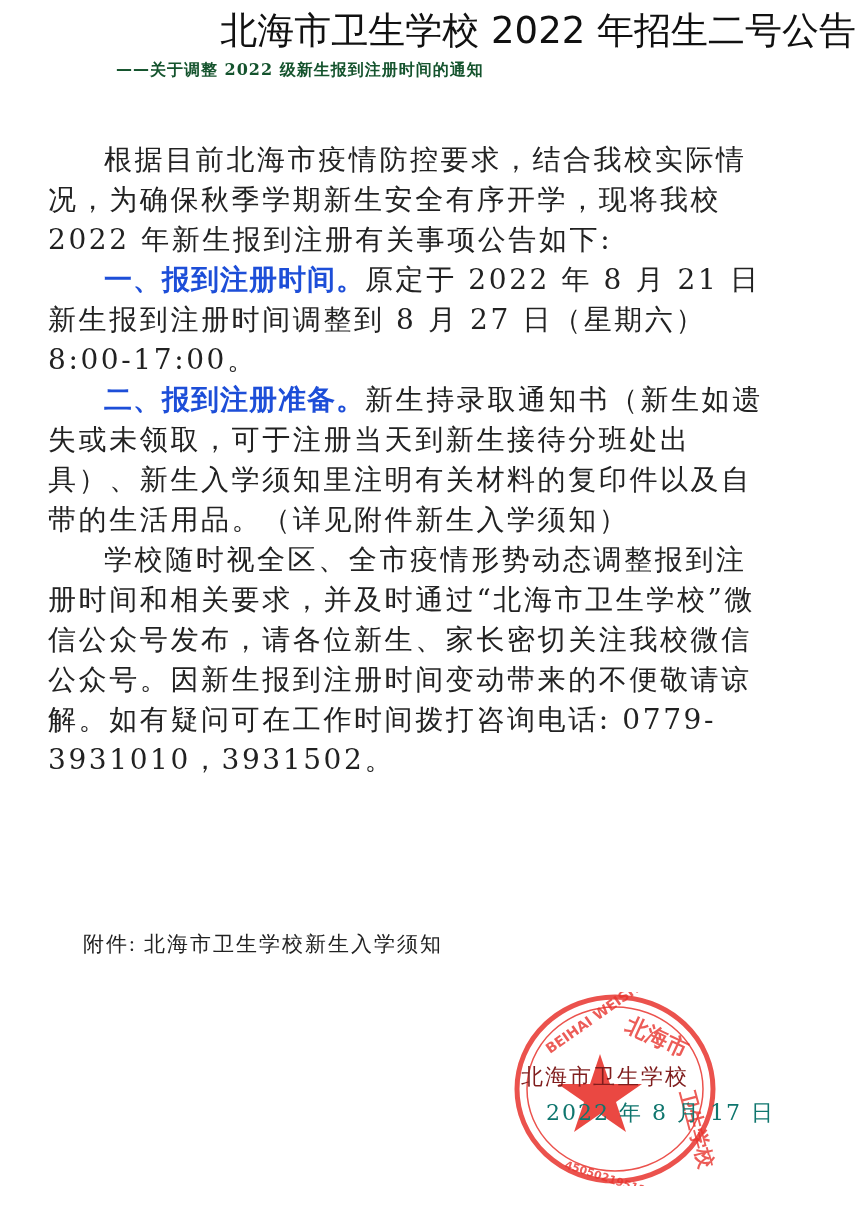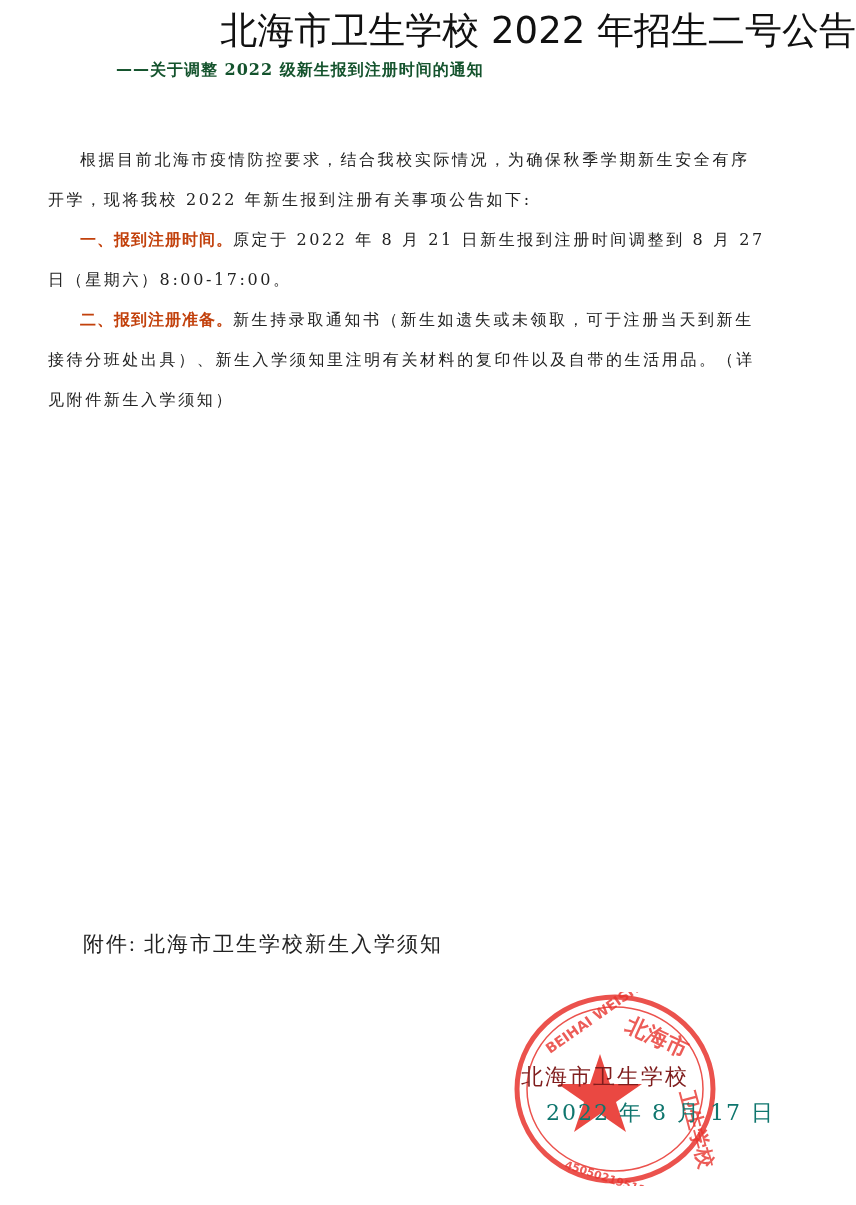--- a/index.html
+++ b/index.html
@@ -13,27 +13,27 @@
     text-align: right;
     font-family: "DejaVu Sans", "Liberation Sans", sans-serif;
     font-size: 37px; letter-spacing: 0px; color: #111;
   }
   .subtitle {
     position: absolute; left: 116px; top: 60px;
     font-size: 16px; font-weight: bold; color: #14532d; letter-spacing: 1px; text-align: right;
   }
   .body-text {
     position: absolute; left: 48px; width: 720px;
-    font-size: 16px; line-height: 40px; letter-spacing: 2.6px;
+    font-size: 28px; line-height: 40px; letter-spacing: 2.6px;
     color: #222;
   }
   .para { margin: 0; text-indent: 2em; }
   .bold-head {
     font-family: Liberation Sans, sans-serif;
-    font-weight: bold; color: #c2410c; letter-spacing: 1px;
+    font-weight: bold; color: #1d4ed8; letter-spacing: 1px;
   }
   .attachment { position: absolute; left: 83px; top: 930px; font-size: 21px; letter-spacing: 2px; color: #222; font-family: Liberation Serif, serif; }
   .stamp {
     position: absolute; left: 512px; top: 992px; width: 206px; height: 194px;
   }
   .sign-org { position: absolute; left: 521px; top: 1062px; font-size: 22px; letter-spacing: 2px; color: #7f1d1d; }
   .sign-date { position: absolute; left: 546px; top: 1098px; font-size: 22px; letter-spacing: 2px; color: #0f766e; }
 </style>
 </head>
 <body>
@@ -43,20 +43,21 @@
   <div class="subtitle">——关于调整 2022 级新生报到注册时间的通知</div>
 
   <div class="body-text" style="top:140px;">
     <p class="para">根据目前北海市疫情防控要求，结合我校实际情况，为确保秋季学期新生安全有序开学，现将我校 2022 年新生报到注册有关事项公告如下:</p>
     <p class="para">
       <span class="bold-head">一、报到注册时间。</span><span>原定于 2022 年 8 月 21 日新生报到注册时间调整到 8 月 27 日（星期六）8:00-17:00。</span>
     </p>
     <p class="para">
       <span class="bold-head">二、报到注册准备。</span><span>新生持录取通知书（新生如遗失或未领取，可于注册当天到新生接待分班处出具）、新生入学须知里注明有关材料的复印件以及自带的生活用品。（详见附件新生入学须知）</span>
     </p>
+    <p class="para">学校随时视全区、全市疫情形势动态调整报到注册时间和相关要求，并及时通过“北海市卫生学校”微信公众号发布，请各位新生、家长密切关注我校微信公众号。因新生报到注册时间变动带来的不便敬请谅解。如有疑问可在工作时间拨打咨询电话: 0779-3931010，3931502。</p>
   </div>
 
   <div class="attachment">附件:  北海市卫生学校新生入学须知</div>
 
   <svg class="stamp" viewBox="0 0 206 194">
     <g opacity="0.85" fill="none" stroke="#e8342e">
       <ellipse cx="103" cy="97" rx="98" ry="92" stroke-width="5"></ellipse>
       <ellipse cx="103" cy="97" rx="88" ry="82" stroke-width="1.5"></ellipse>
     </g>
     <polygon fill="#e8342e" opacity="0.9" points="88,62 98,92 130,92 104,110 114,140 88,122 62,140 72,110 46,92 78,92"></polygon>

